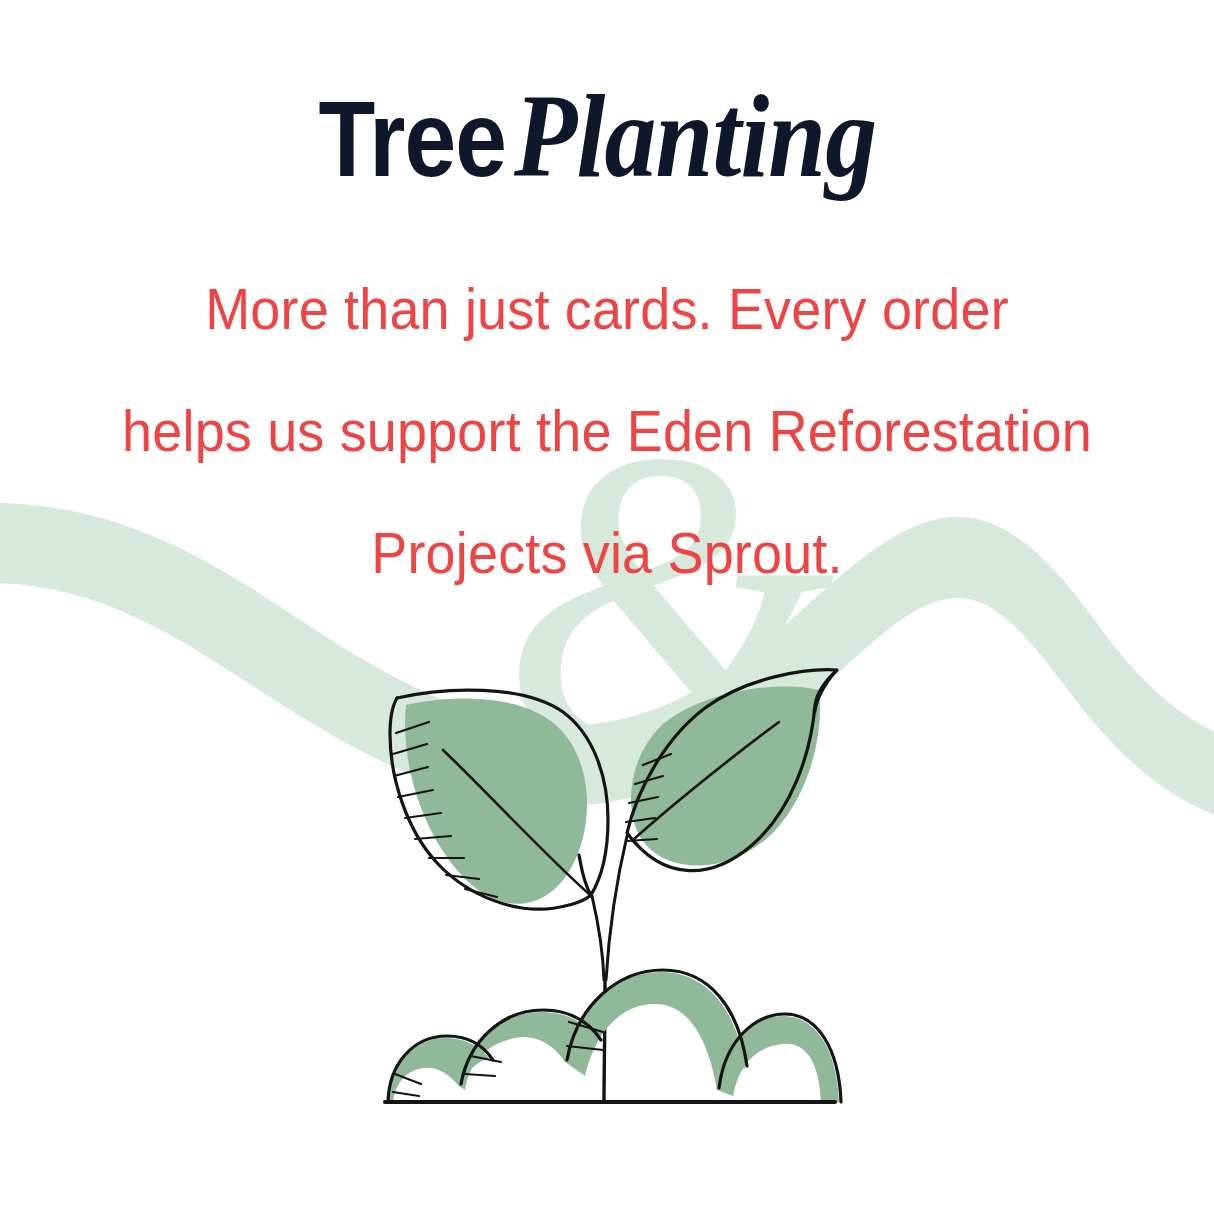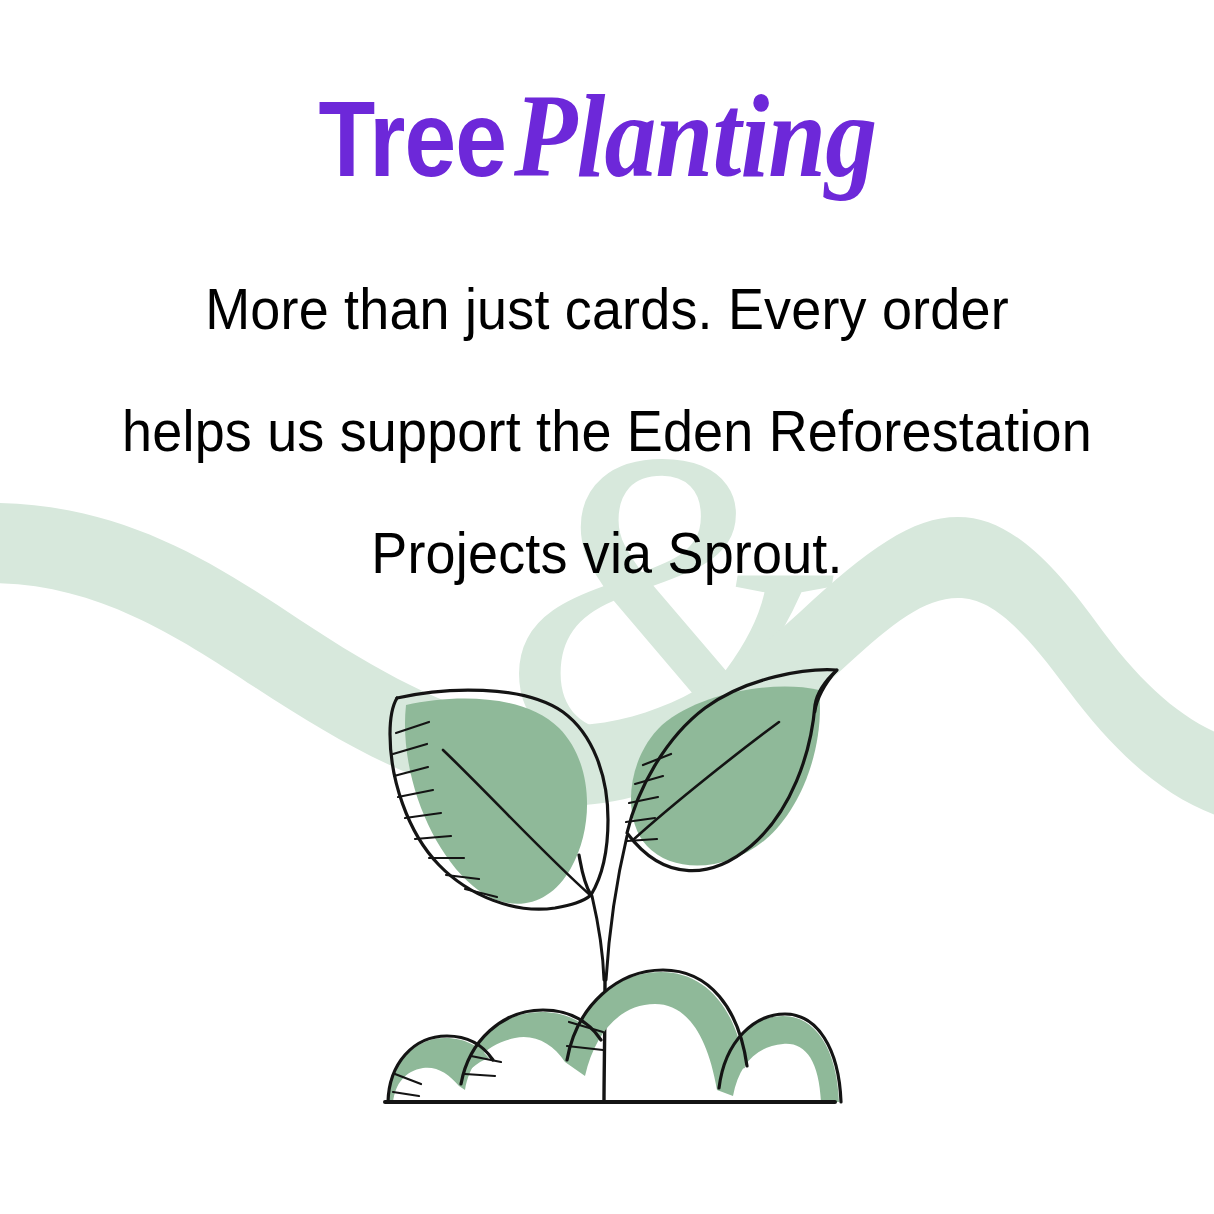--- a/index.html
+++ b/index.html
@@ -28,21 +28,21 @@
 
   
   .headline {
     position: absolute;
     left: 0;
     top: 78px;
     width: 1214px;
     text-align: center;
     line-height: 1;
     white-space: nowrap;
-    color: #6d28d9;
+    color: #0f172a;
   }
   .headline .word-bold {
     font-family: "Liberation Sans Narrow", "Liberation Sans", sans-serif;
     font-weight: 700;
     font-size: 108px;
     font-stretch: condensed;
     letter-spacing: -1px;
     transform: scaleX(0.86);
     display: inline-block;
     transform-origin: right center;
@@ -59,21 +59,21 @@
     margin-left: 8px;
   }
 
   
   .body-copy {
     position: absolute;
     left: 0;
     top: 248px;
     width: 1214px;
     text-align: center;
-    color: #000000;
+    color: #ef4444;
   }
   .body-line {
     display: block;
     font-family: "Liberation Sans", sans-serif;
     font-weight: 300;
     font-size: 58px;
     line-height: 122px;
     letter-spacing: 0.2px;
     white-space: nowrap;
     transform: scaleX(0.93);

